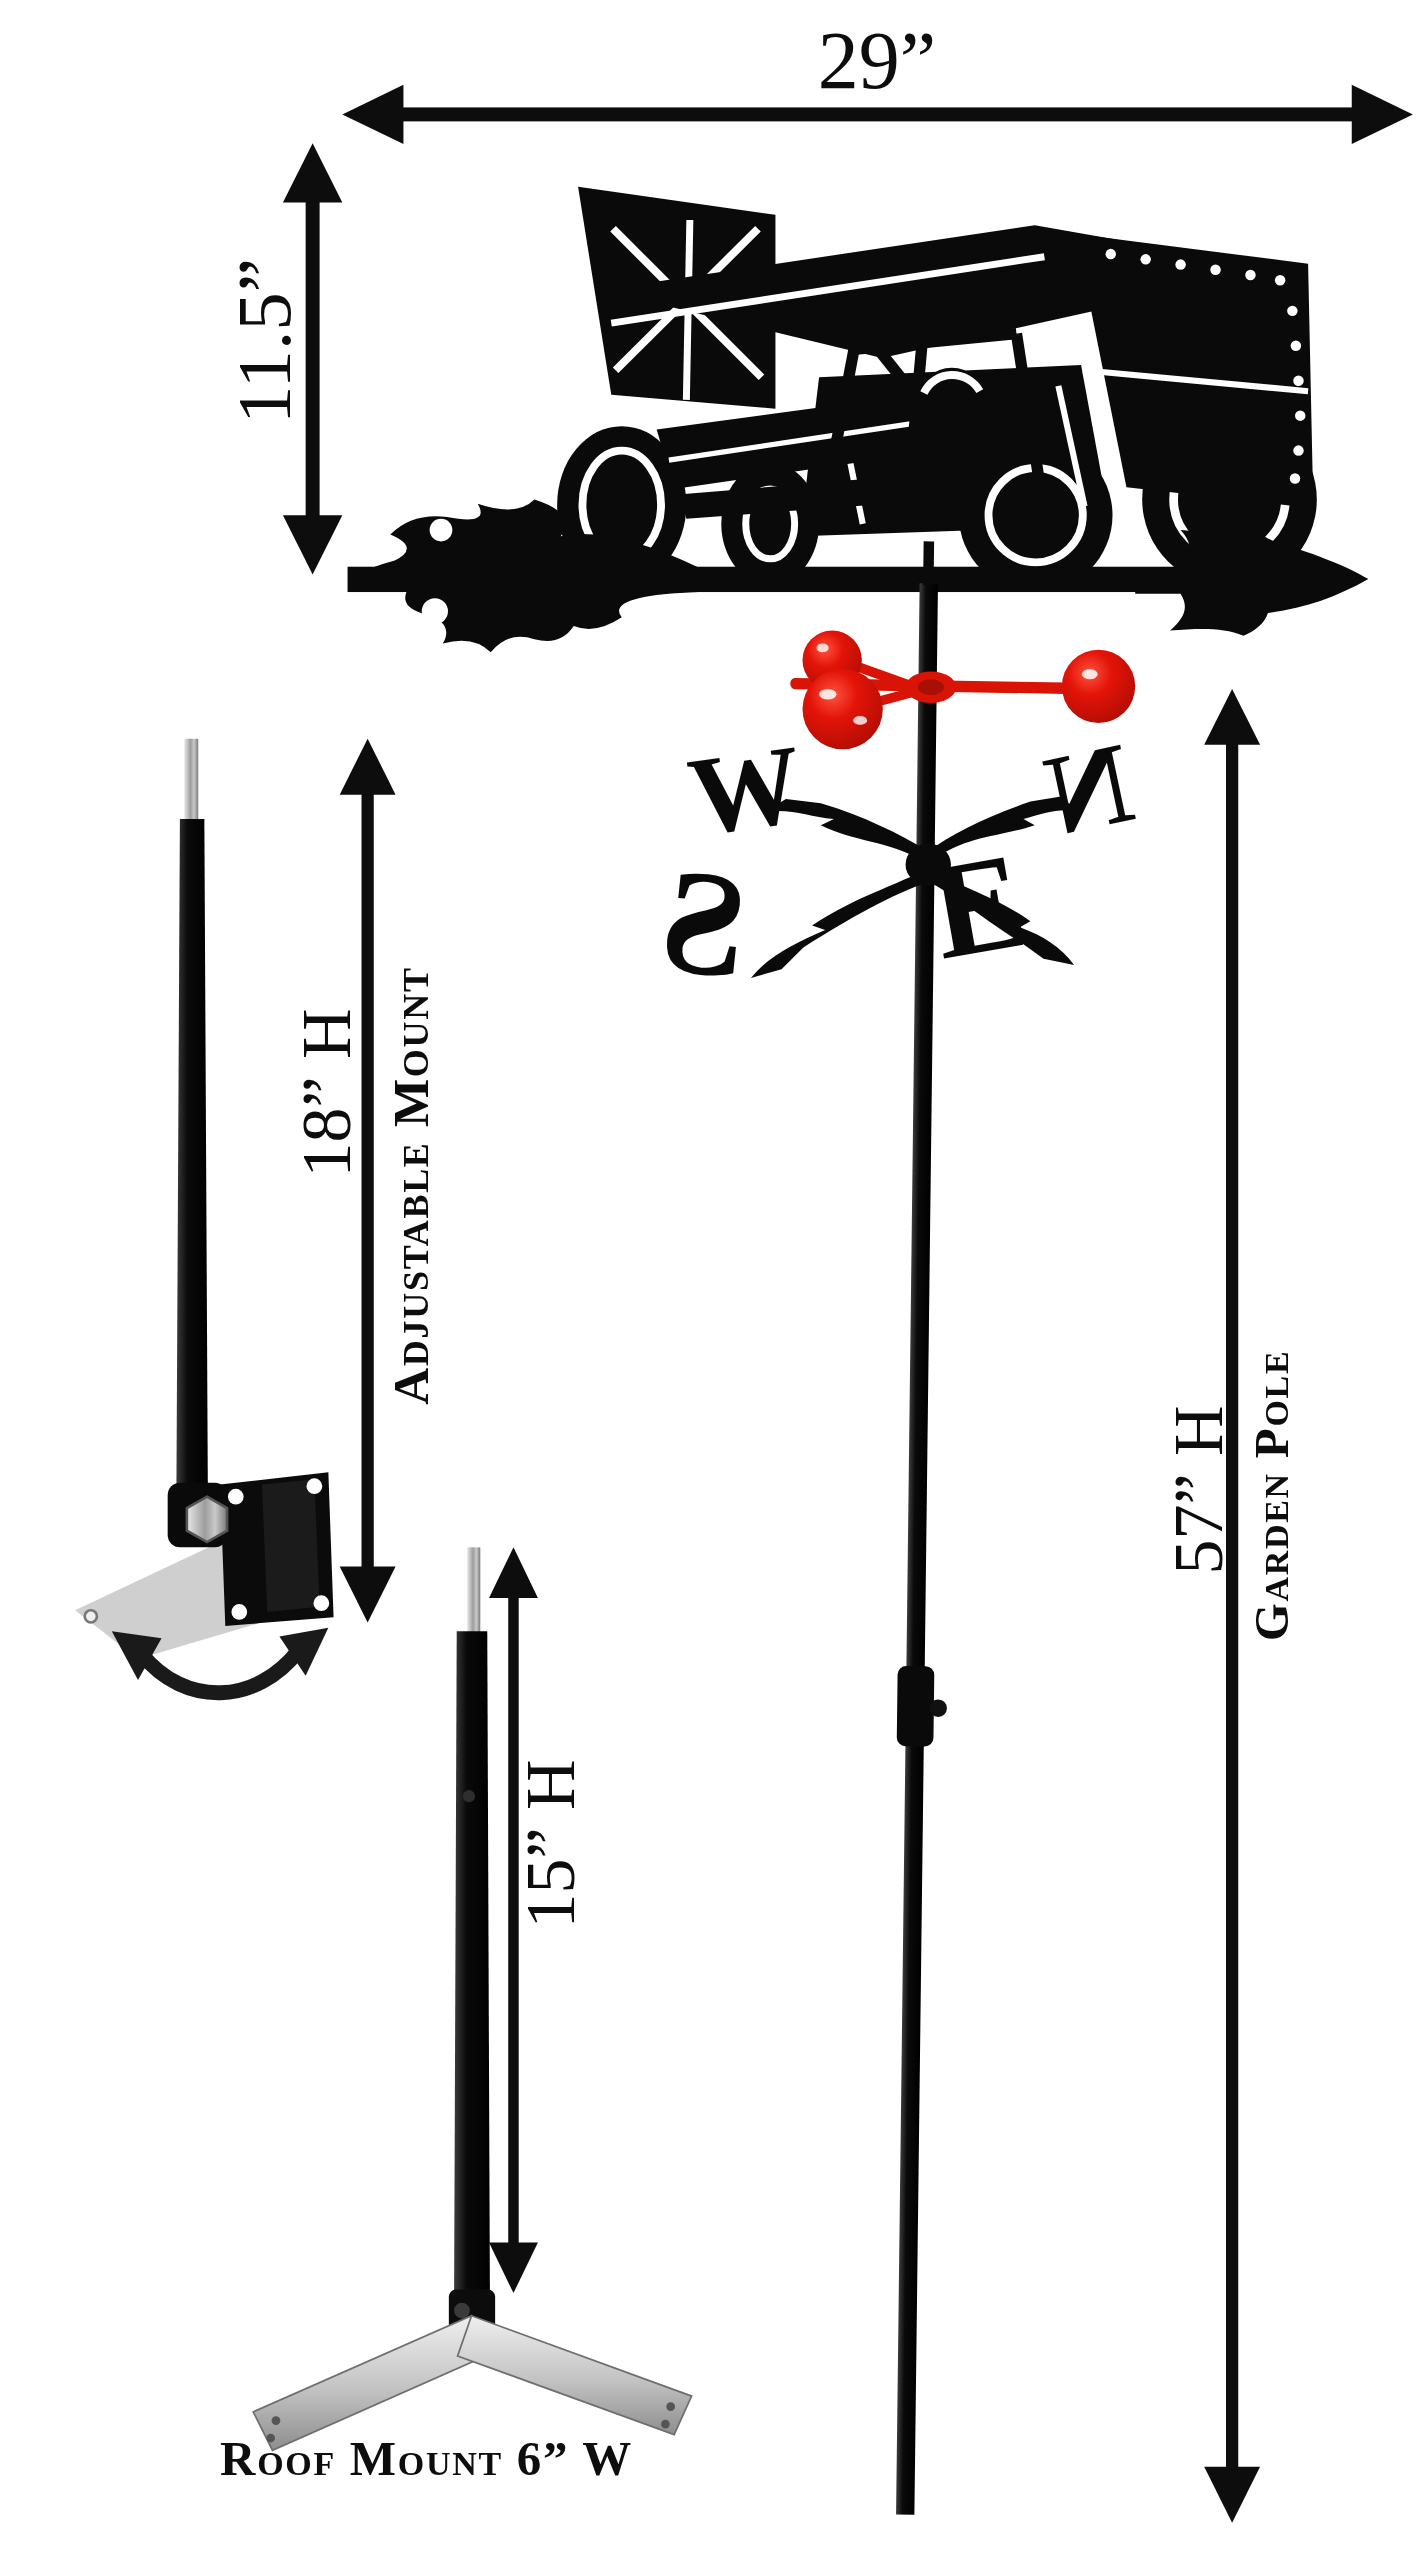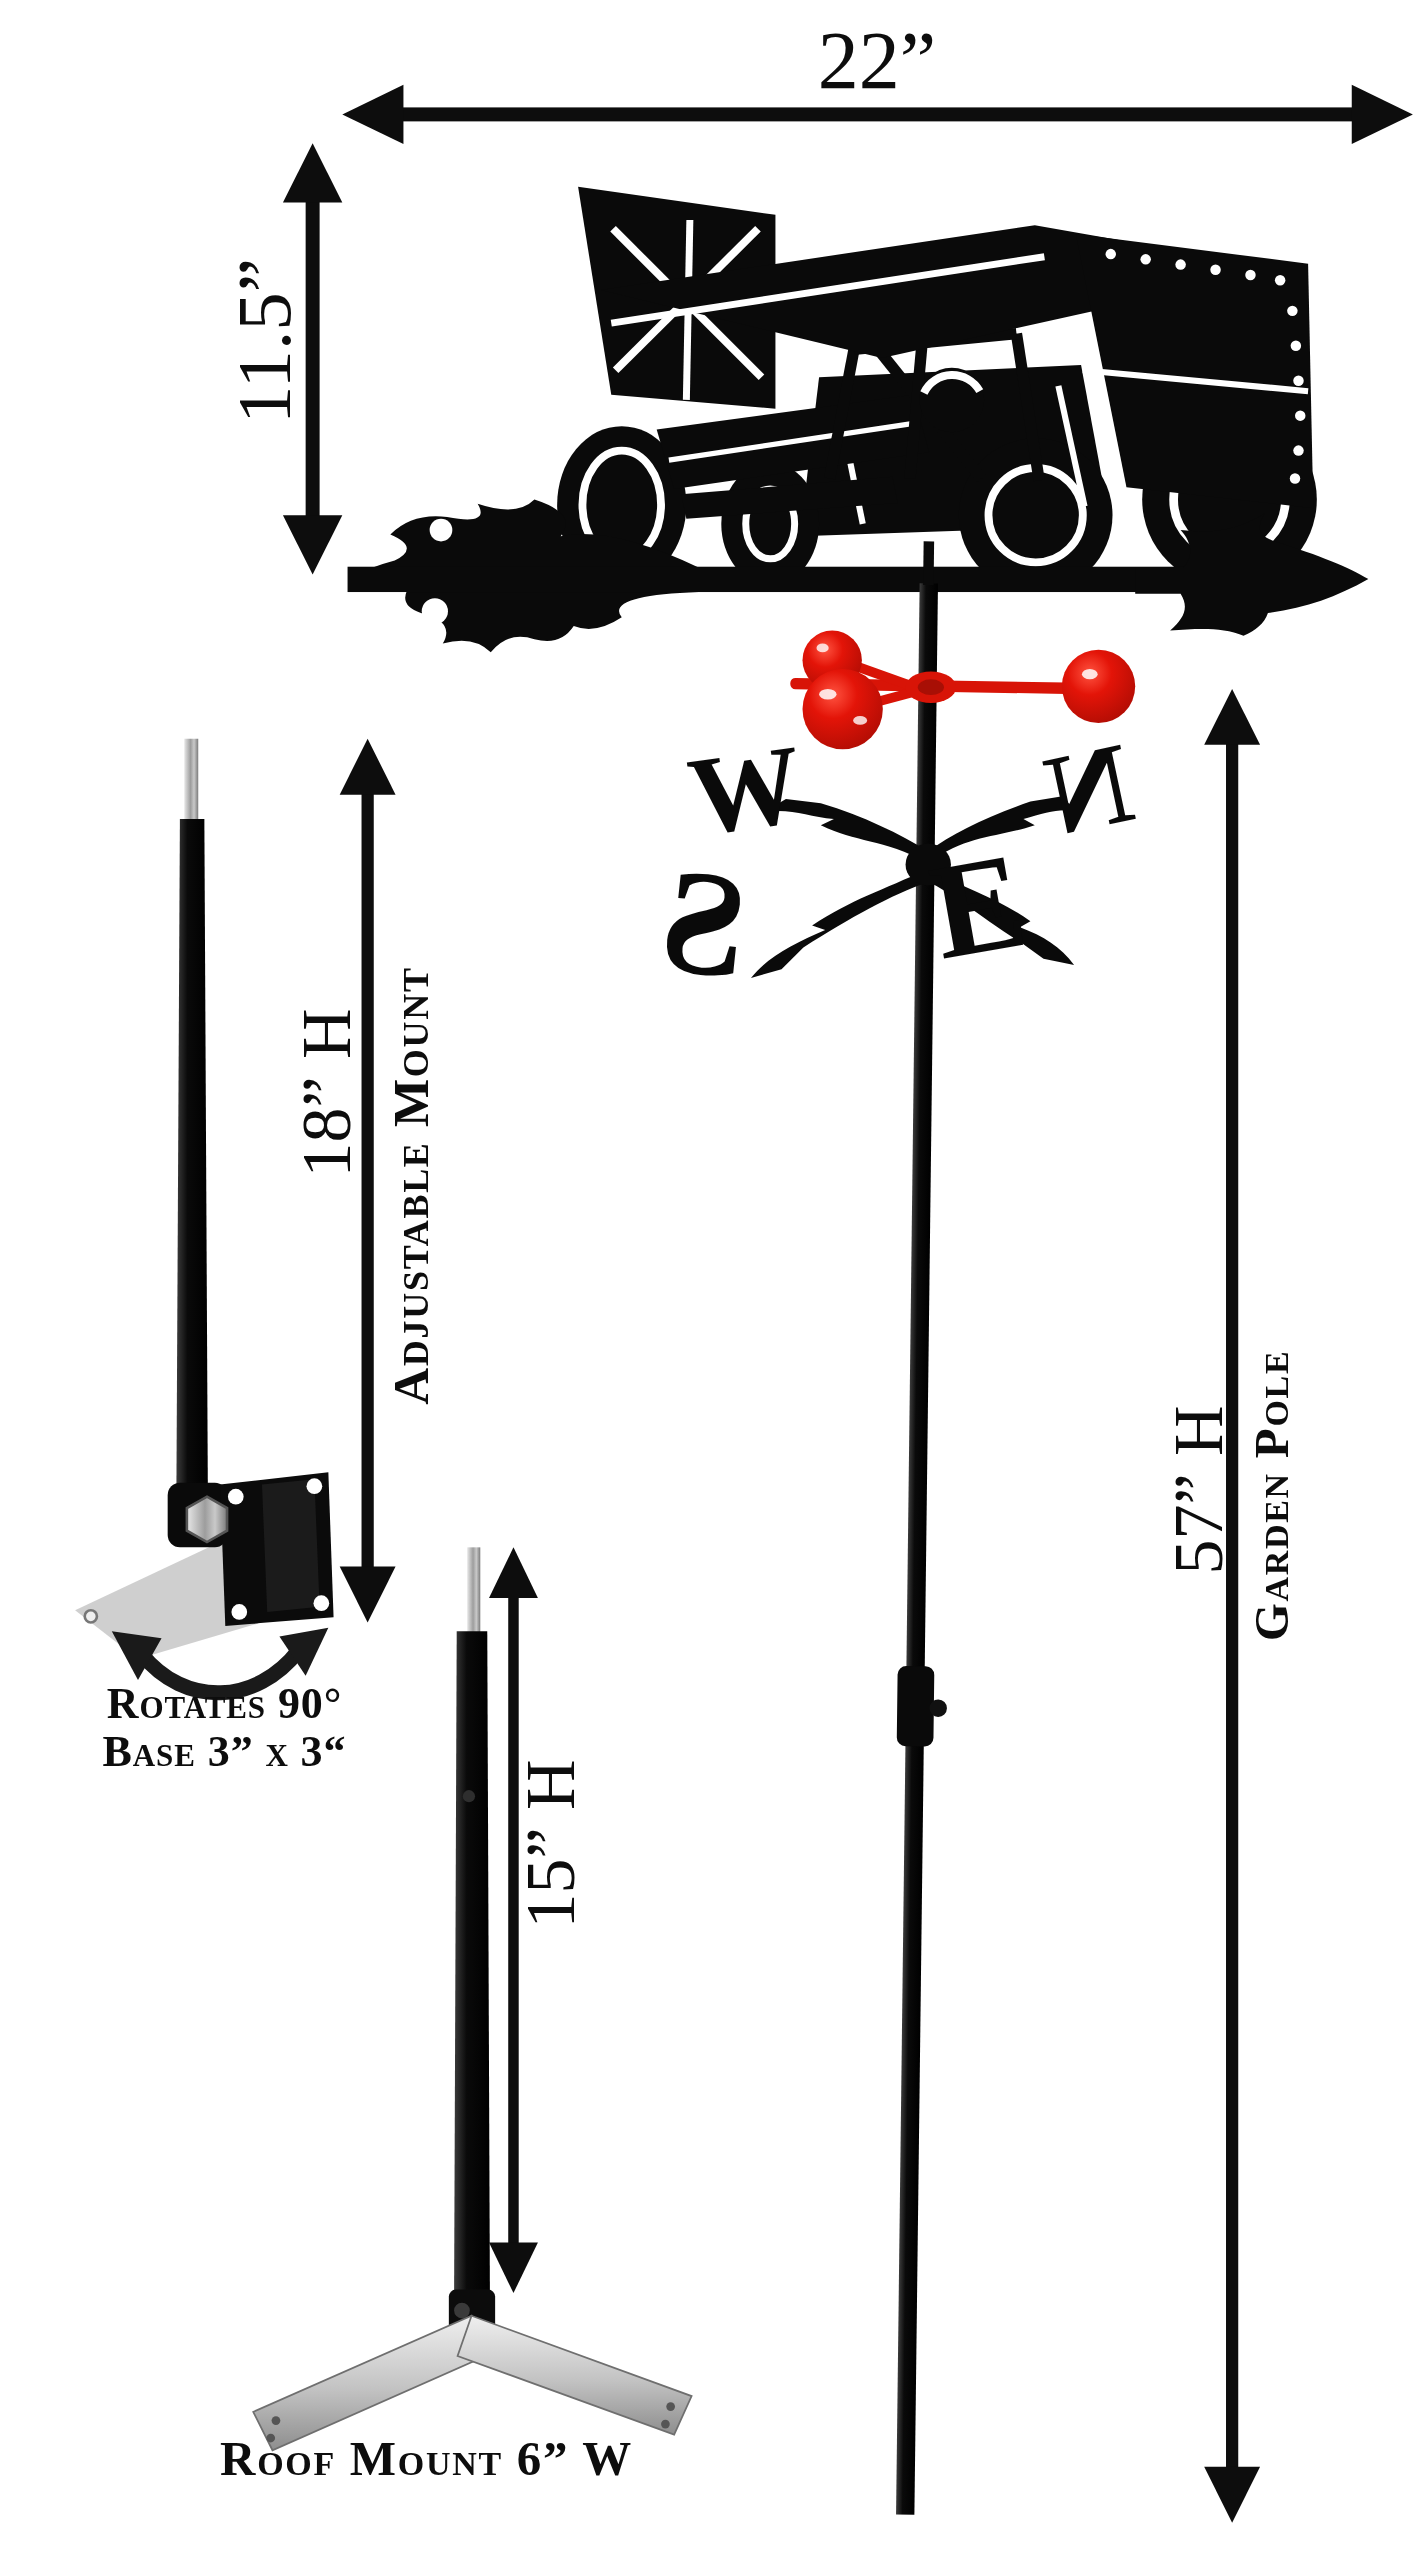--- a/index.html
+++ b/index.html
@@ -220,32 +220,28 @@
       <polygon points="588,2626 560,2568 616,2568"></polygon>
     </g>
 
     <g fill="#0d0d0d">
       <rect x="1404" y="845" width="14" height="1988"></rect>
       <polygon points="1411,789 1379,853 1443,853"></polygon>
       <polygon points="1411,2889 1379,2825 1443,2825"></polygon>
     </g>
   </svg>
 
-  <div class="lbl num" style="left:768px;top:17.5px;width:218px;height:87px;font-size:82px;">22”</div>
+  <div class="lbl num" style="left:768px;top:17.5px;width:218px;height:87px;font-size:82px;">29”</div>
 
   <div class="lbl num rot" style="left:150px;top:306px;width:227px;height:70px;font-size:77px;">11.5”</div>
 
   <div class="lbl num rot" style="left:204px;top:1058px;width:245px;height:70px;font-size:70px;">18” H</div>
 
   <div class="lbl sc rot" style="left:141px;top:1154px;width:541px;height:63px;font-size:51px;">Adjustable Mount</div>
 
-  <div class="note" style="left:74px;top:1680px;width:301px;font-size:44px;">
-    <div>Rotates 90°</div>
-    <div>Base 3” x 3“</div>
-  </div>
 
   <div class="lbl num rot" style="left:428px;top:1809px;width:245px;height:70px;font-size:70px;">15” H</div>
 
   <div class="lbl sc" style="left:208px;top:2429px;width:437px;height:58px;font-size:49px;">Roof Mount 6” W</div>
 
   <div class="lbl num rot" style="left:1076px;top:1455px;width:245px;height:70px;font-size:70px;">57” H</div>
 
   <div class="lbl sc rot" style="left:1105px;top:1464px;width:332px;height:63px;font-size:49px;">Garden Pole</div>
 </div>
 

